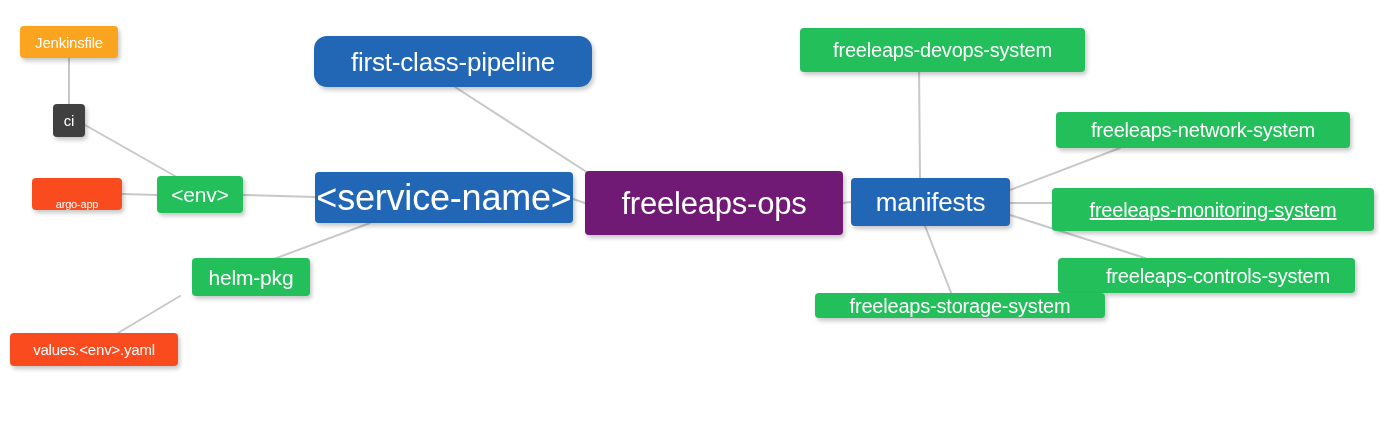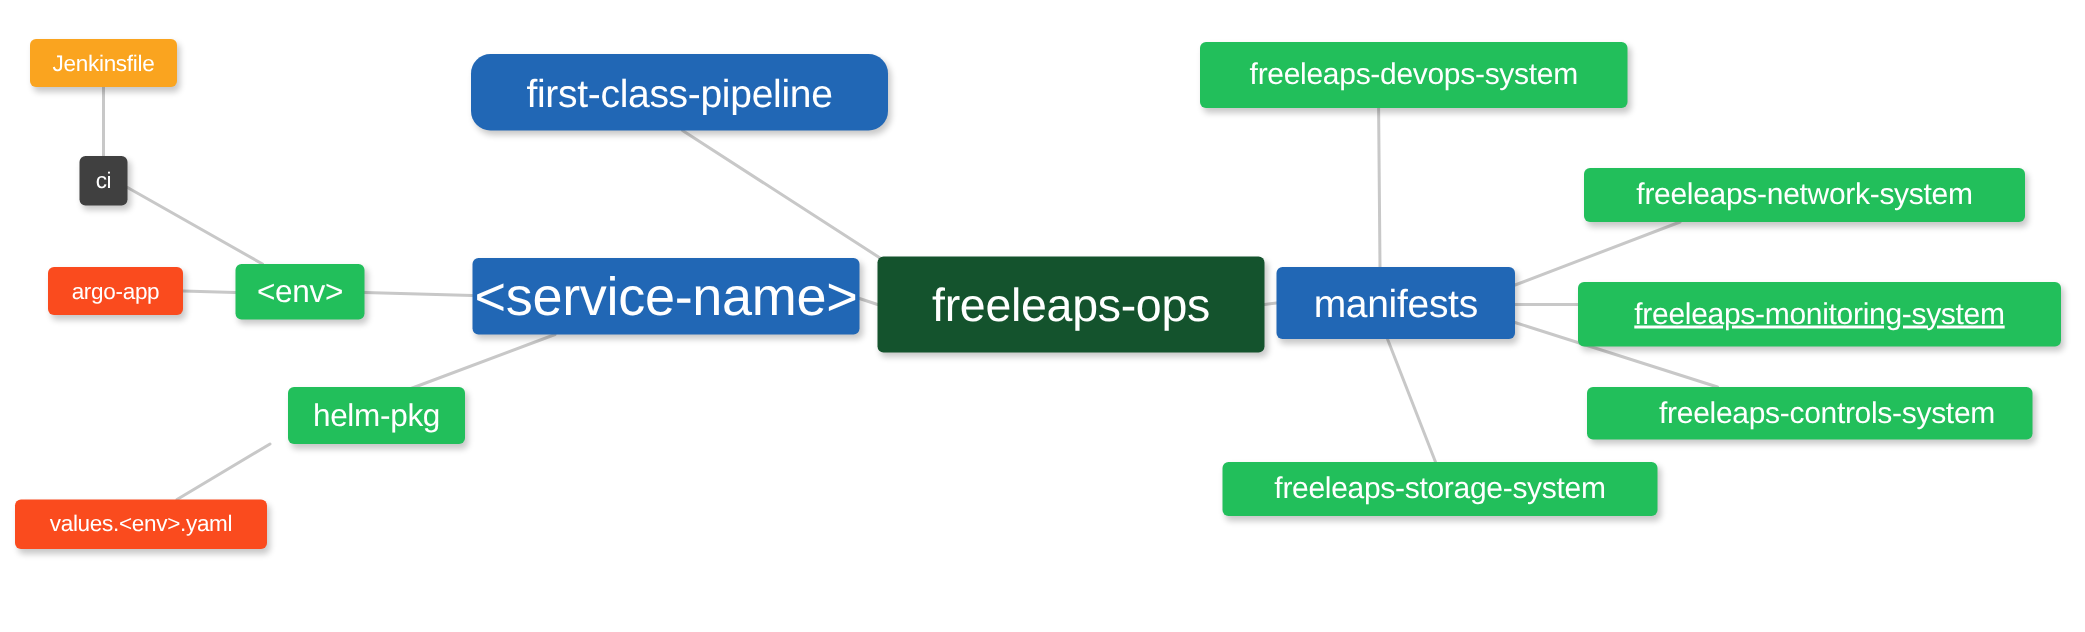--- a/index.html
+++ b/index.html
@@ -58,21 +58,21 @@
       <line x1="175" y1="176" x2="85" y2="125" stroke="#c8c8c8" stroke-width="2" stroke-linecap="round"></line>
       <line x1="69" y1="104" x2="69" y2="58" stroke="#c8c8c8" stroke-width="2" stroke-linecap="round"></line>
       <line x1="180" y1="296" x2="118" y2="333" stroke="#c8c8c8" stroke-width="2" stroke-linecap="round"></line>
       <line x1="920" y1="178" x2="919" y2="64" stroke="#c8c8c8" stroke-width="2" stroke-linecap="round"></line>
       <line x1="1010" y1="190" x2="1120" y2="148" stroke="#c8c8c8" stroke-width="2" stroke-linecap="round"></line>
       <line x1="1010" y1="203" x2="1052" y2="203" stroke="#c8c8c8" stroke-width="2" stroke-linecap="round"></line>
       <line x1="1010" y1="215" x2="1145" y2="258" stroke="#c8c8c8" stroke-width="2" stroke-linecap="round"></line>
       <line x1="925" y1="226" x2="957" y2="308" stroke="#c8c8c8" stroke-width="2" stroke-linecap="round"></line>
     </svg>
   <div id="node-layer">
-      <div class="node" style="left: 585px; top: 171px; width: 258px; height: 64px; background: #14532d; font-size: 31px;">
+      <div class="node" style="left: 585px; top: 171px; width: 258px; height: 64px; background: #701a75; font-size: 31px;">
         <span class="node-label">freeleaps-ops</span>
       </div>
       <div class="node" style="left: 315px; top: 172px; width: 258px; height: 51px; background: rgb(33, 103, 181); font-size: 36px; text-align: center;">
         <span class="node-label">&lt;service-name&gt;</span>
       </div>
       <div class="node" style="left: 314px; top: 36px; width: 278px; height: 51px; background: rgb(33, 103, 181); font-size: 26px; border-radius: 13px;">
         <span class="node-label">first-class-pipeline</span>
       </div>
       <div class="node" style="left: 851px; top: 178px; width: 159px; height: 48px; background: rgb(33, 103, 181); font-size: 26px;">
         <span class="node-label">manifests</span>
@@ -82,35 +82,35 @@
       </div>
       <div class="node" style="left: 148px; top: 258px; width: 118px; height: 38px; background: rgb(34, 191, 91); font-size: 21px; margin-left: 44px;">
         <span class="node-label">helm-pkg</span>
       </div>
       <div class="node" style="left: 20px; top: 26px; width: 98px; height: 32px; background: rgb(250, 164, 31); font-size: 15px;">
         <span class="node-label">Jenkinsfile</span>
       </div>
       <div class="node" style="left: 53px; top: 104px; width: 32px; height: 33px; background: #404040; font-size: 15px;">
         <span class="node-label">ci</span>
       </div>
-      <div class="node" style="left: 32px; top: 178px; width: 90px; height: 32px; background: rgb(250, 75, 30); font-size: 15px;">
+      <div class="node" style="left: 32px; top: 178px; width: 90px; height: 32px; background: rgb(250, 75, 30); font-size: 11px; align-items: flex-end;">
         <span class="node-label">argo-app</span>
       </div>
       <div class="node" style="left: 10px; top: 333px; width: 168px; height: 33px; background: rgb(250, 75, 30); font-size: 15px;">
         <span class="node-label">values.&lt;env&gt;.yaml</span>
       </div>
       <div class="node" style="left: 800px; top: 28px; width: 285px; height: 44px; background: rgb(34, 191, 91); font-size: 20px;">
         <span class="node-label">freeleaps-devops-system</span>
       </div>
       <div class="node" style="left: 1056px; top: 112px; width: 294px; height: 36px; background: rgb(34, 191, 91); font-size: 20px;">
         <span class="node-label">freeleaps-network-system</span>
       </div>
       <div class="node" style="left: 1052px; top: 188px; width: 322px; height: 43px; background: rgb(34, 191, 91); font-size: 20px; text-decoration: underline;">
         <span class="node-label">freeleaps-monitoring-system</span>
       </div>
       <div class="node" style="left: 1058px; top: 258px; width: 297px; height: 35px; background: rgb(34, 191, 91); font-size: 20px; padding-left: 23px;">
         <span class="node-label">freeleaps-controls-system</span>
       </div>
-      <div class="node" style="left: 815px; top: 308px; width: 290px; height: 36px; background: rgb(34, 191, 91); font-size: 20px;">
+      <div class="node" style="left: 815px; top: 293px; width: 290px; height: 25px; background: rgb(34, 191, 91); font-size: 20px;">
         <span class="node-label">freeleaps-storage-system</span>
       </div>
     </div>
 </div>
 
 </body></html>

